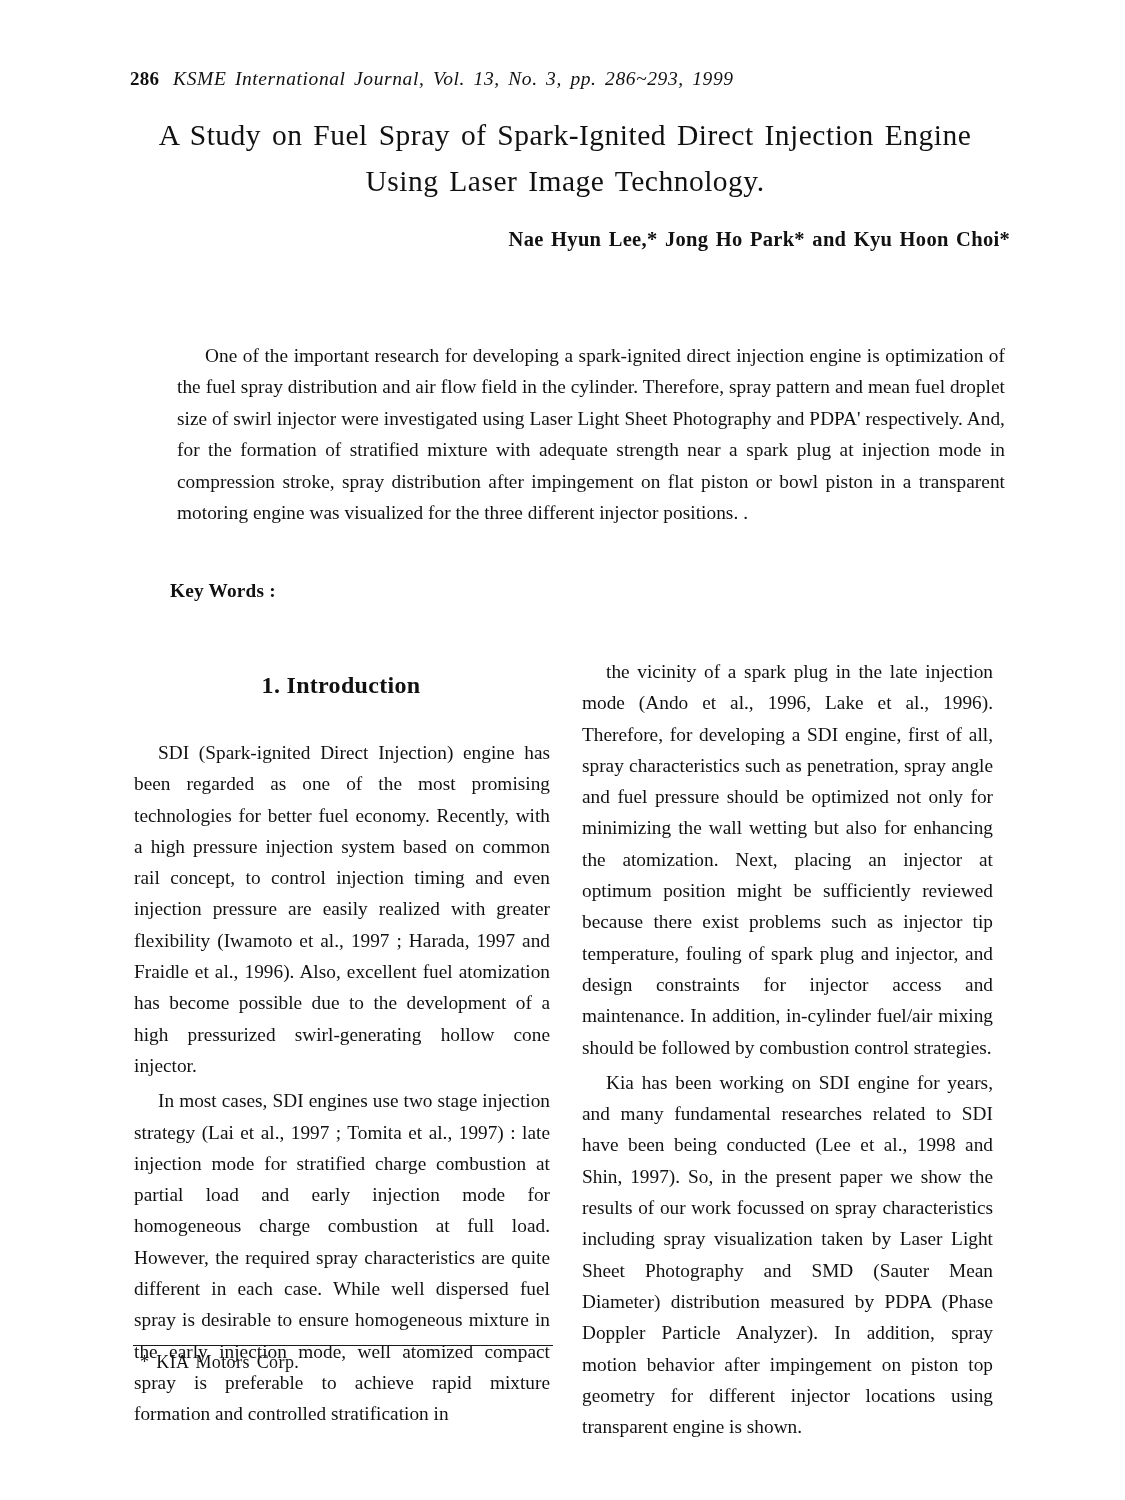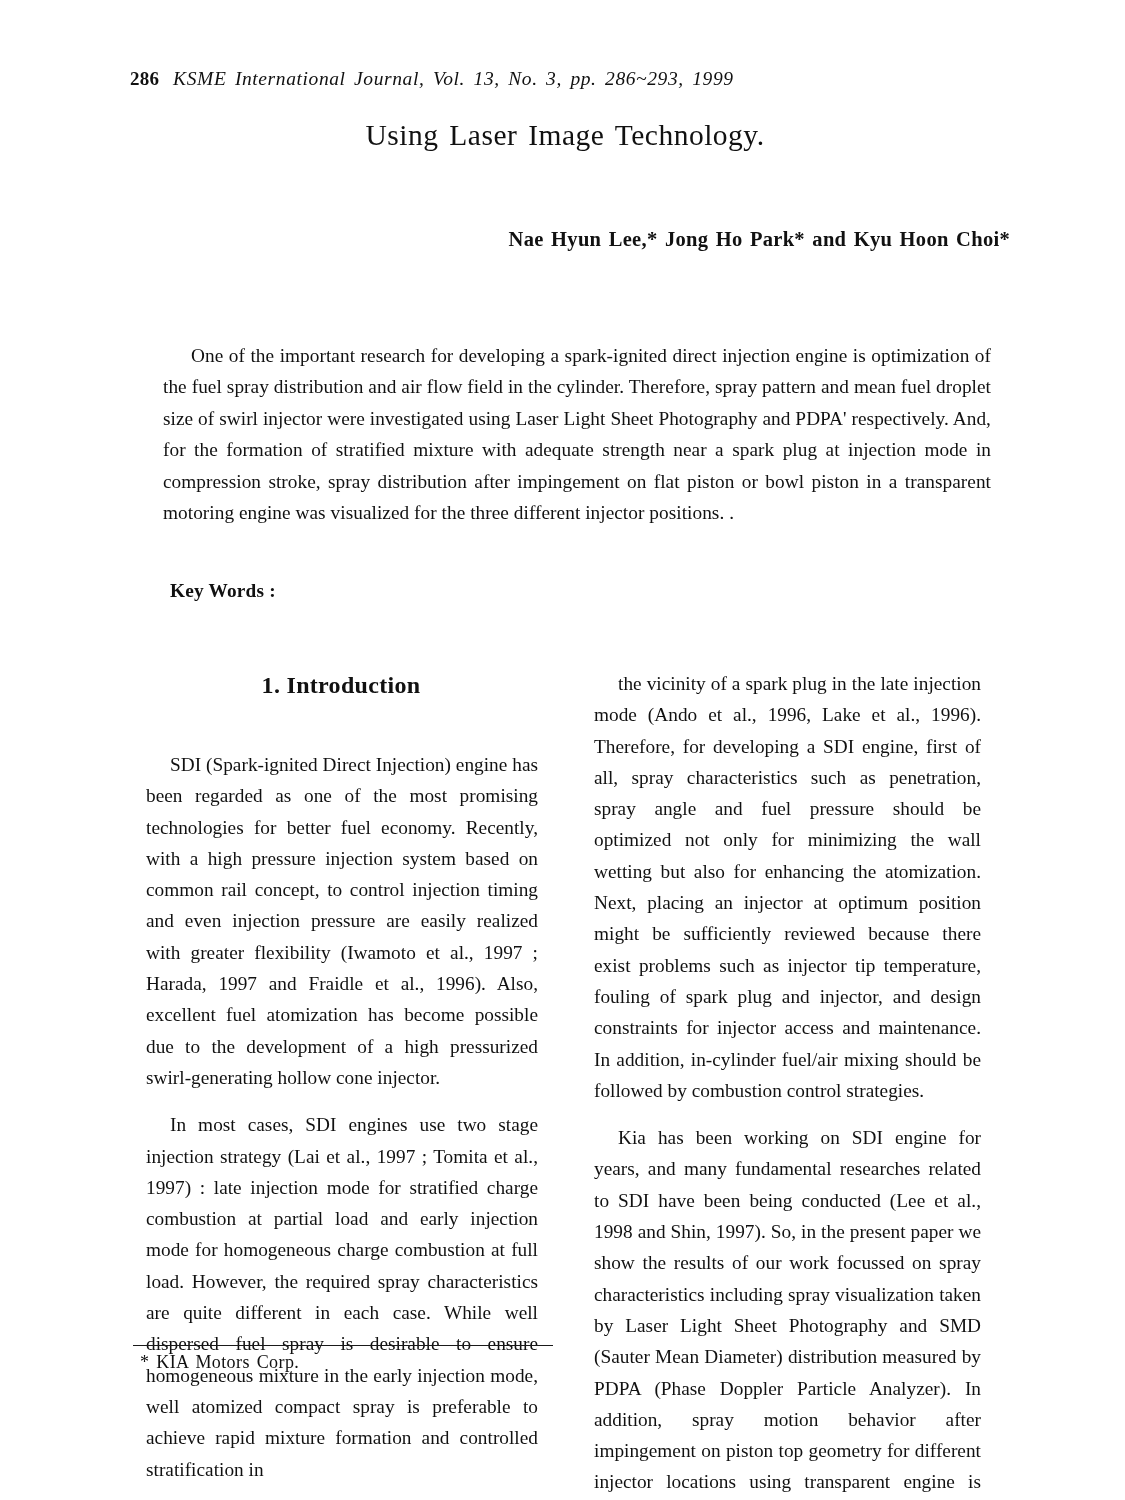--- a/index.html
+++ b/index.html
@@ -82,21 +82,21 @@
     font-size: 18px;
     font-style: italic;
     margin-top: 8px;
     letter-spacing: 0.3px;
     word-spacing: 2px;
   }
 
   
   .abstract {
     position: absolute;
-    left: 163px;
+    left: 177px;
     top: 340px;
     width: 828px;
     font-size: 19.3px;
     line-height: 31.4px;
     text-align: justify;
     text-indent: 28px;
     letter-spacing: 0.05px;
   }
 
   
@@ -146,21 +146,21 @@
     left: 130px;
     top: 733px;
     width: 424px;
   }
   .col-right {
     left: 578px;
     top: 652px;
     width: 419px;
   }
   .col p {
-    margin: 16px;
+    margin: 4px;
     text-indent: 24px;
     font-family: Liberation Serif, serif;
   }
 
   
   .footnote-rule {
     position: absolute;
     left: 133px;
     top: 1345px;
     width: 420px;
@@ -180,20 +180,21 @@
 </head>
 <body>
 
 <div class="page">
 
   <div class="running-head">
     <span class="folio">286</span><span class="cite">KSME International Journal, Vol. 13, No. 3, pp. 286~293, 1999</span>
   </div>
 
   <div class="title-block">
+    <div class="title-line">A Study on Fuel Spray of Spark-Ignited Direct Injection Engine</div>
     <div class="title-line">Using Laser Image Technology.</div>
   </div>
 
   <div class="authors-block">
     <div class="authors">Nae Hyun Lee,* Jong Ho Park* and Kyu Hoon Choi*</div>
   </div>
 
   <div class="abstract">One of the important research for developing a spark-ignited direct injection engine is optimization of the fuel spray distribution and air flow field in the cylinder. Therefore, spray pattern and mean fuel droplet size of swirl injector were investigated using Laser Light Sheet Photography and PDPA' respectively. And, for the formation of stratified mixture with adequate strength near a spark plug at injection mode in compression stroke, spray distribution after impingement on flat piston or bowl piston in a transparent motoring engine was visualized for the three different injector positions. .</div>
 
   <div class="keywords">

